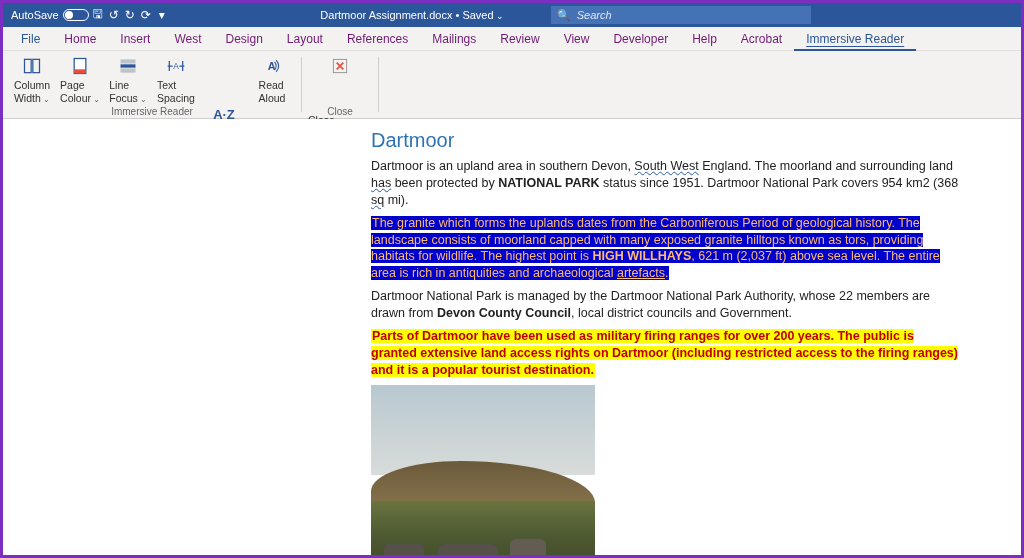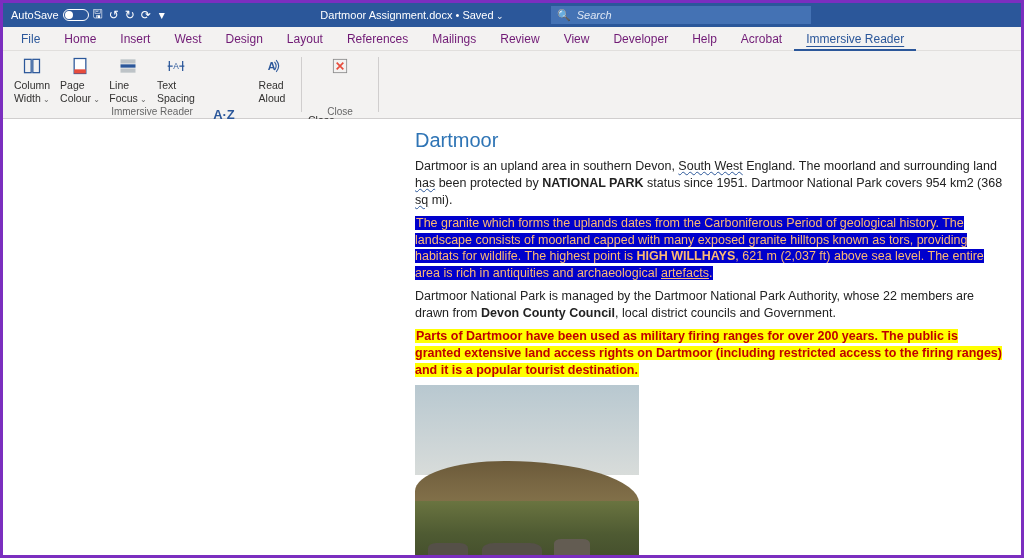--- a/index.html
+++ b/index.html
@@ -31,21 +31,21 @@
   .group .controls { display: flex; gap: 2px; align-items: flex-start; }
   .group-label { position: absolute; bottom: 1px; left: 0; right: 0; text-align: center; font-size: 10px; color: #666; }
   .sep { width: 1px; background: #D0CECE; margin: 6px 0; }
   .rbtn { display: flex; flex-direction: column; align-items: center; justify-content: flex-start; width: 46px; cursor: pointer; padding-top: 2px; }
   .rbtn.big { width: 64px; gap: 35px; }
   .rbtn .icon { height: 22px; display: flex; align-items: center; justify-content: center; font-size: 18px; }
   .rbtn .lbl { text-align: left; line-height: 13px; font-size: 10.5px; padding-top: 2px; white-space: pre-line; }
   .drop::after { content: " ⌄"; font-size: 8px; color: #666; }
 
   
-  .doc-area { position: absolute; top: 119px; left: 3px; right: 3px; bottom: 3px; background: #fff; overflow: hidden; margin-left: 44px; }
+  .doc-area { position: absolute; top: 119px; left: 3px; right: 3px; bottom: 3px; background: #fff; overflow: hidden; }
   .page { position: absolute; left: 368px; top: 8px; width: 590px; font-size: 12.5px; color: #222; line-height: 1.35; }
   .h1 { color: #2E74B5; font-size: 20px; font-weight: 400; margin-bottom: 4px; }
   .para { margin-bottom: 6px; }
   .squig { text-decoration: underline wavy #2B579A; text-decoration-thickness: 1px; }
   .hl-blue { background: #0000CC; color: #fdba74; font-weight: 400; padding: 0 1px; }
   .hl-blue .u { text-decoration: underline; }
   .hl-yellow { background: #FFFF00; color: #C00000; font-weight: 600; padding: 0 1px; }
   .img-ph { width: 224px; height: 200px; margin: 4px 0 6px; position: relative; overflow: hidden; }
   .sky { position: absolute; inset: 0 0 55% 0; background: linear-gradient(#B8C8D0, #D8DCDA); }
   .hill { position: absolute; left: 0; right: 0; top: 38%; height: 30%; background: linear-gradient(#6B5A3A, #7A6844 40%, #8A7A4F); border-radius: 40% 60% 0 0 / 50% 70% 0 0; }

